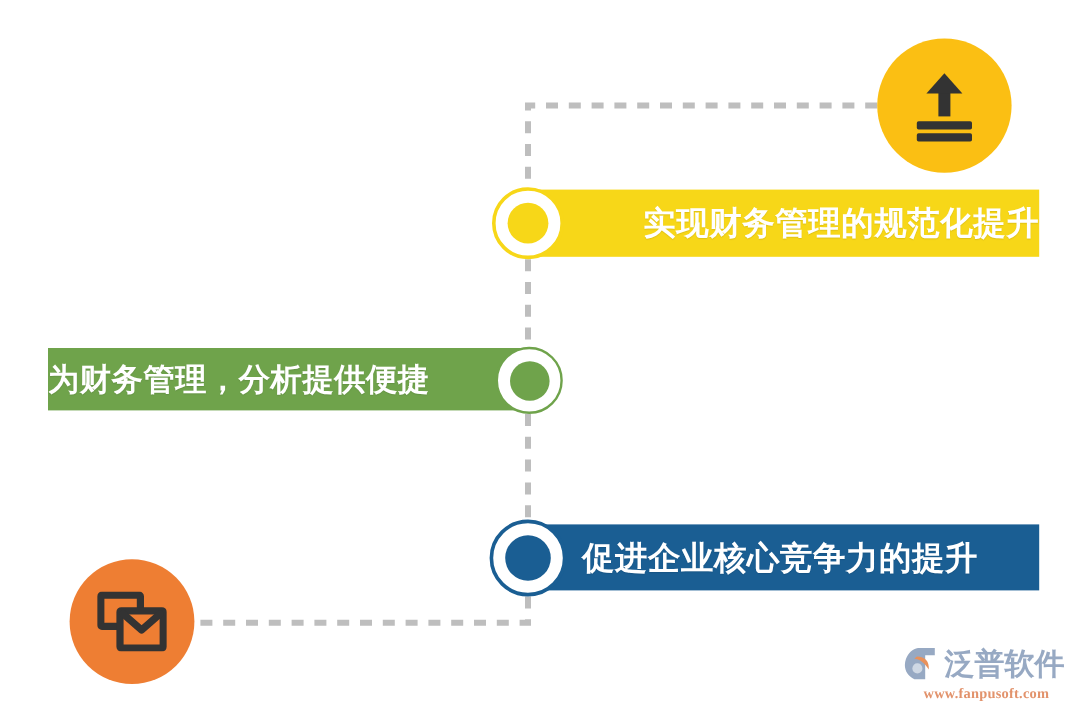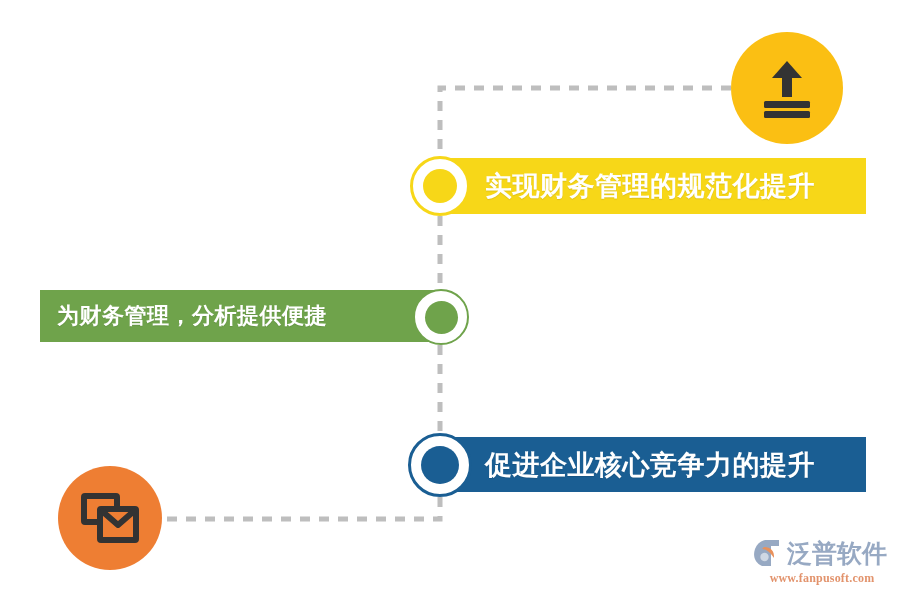--- a/index.html
+++ b/index.html
@@ -43,36 +43,36 @@
     white-space: nowrap;
     text-shadow: 0 1px 1px rgba(0,0,0,0.10);
   }
 
   #bar-yellow {
     left: 440px;
     top: 158px;
     width: 426px;
     height: 56px;
     background: #F7D718;
+    justify-content: flex-end;
   }
   #bar-yellow .bar-label {
     margin-left: 45px;
   }
 
   #bar-green {
     left: 40px;
     top: 290px;
     width: 401px;
     height: 52px;
     background: #6FA34B;
     justify-content: flex-start;
   }
   #bar-green .bar-label {
-    margin-left: 17px;
-    font-size: 22px;
+    font-size: 26px;
   }
 
   #bar-blue {
     left: 440px;
     top: 437px;
     width: 426px;
     height: 55px;
     background: #1A5E93;
   }
   #bar-blue .bar-label {

